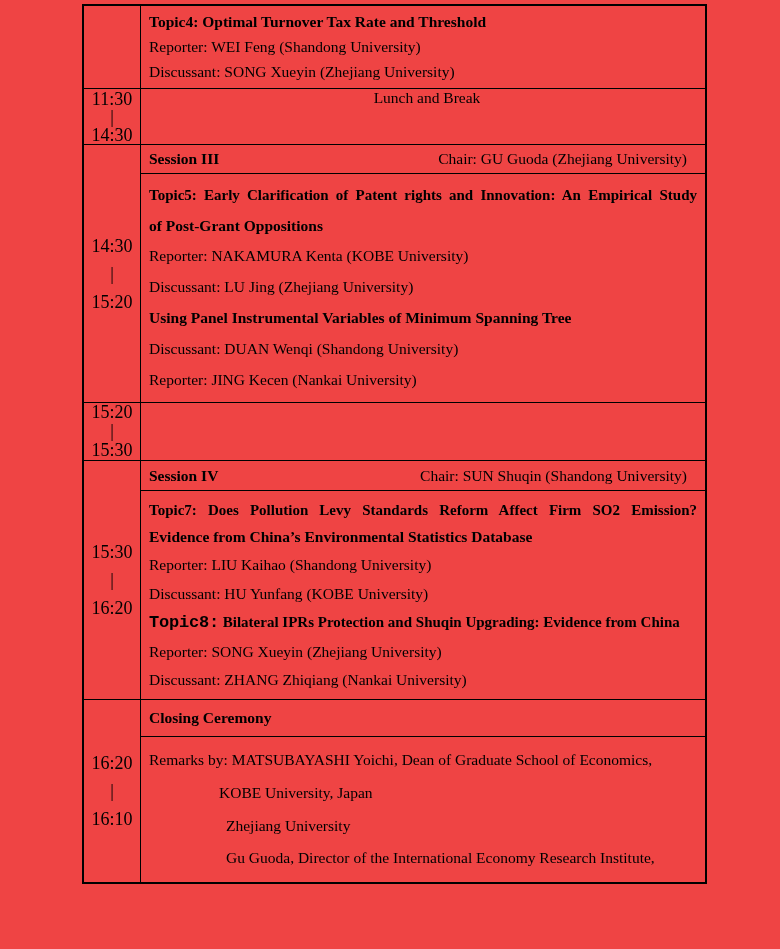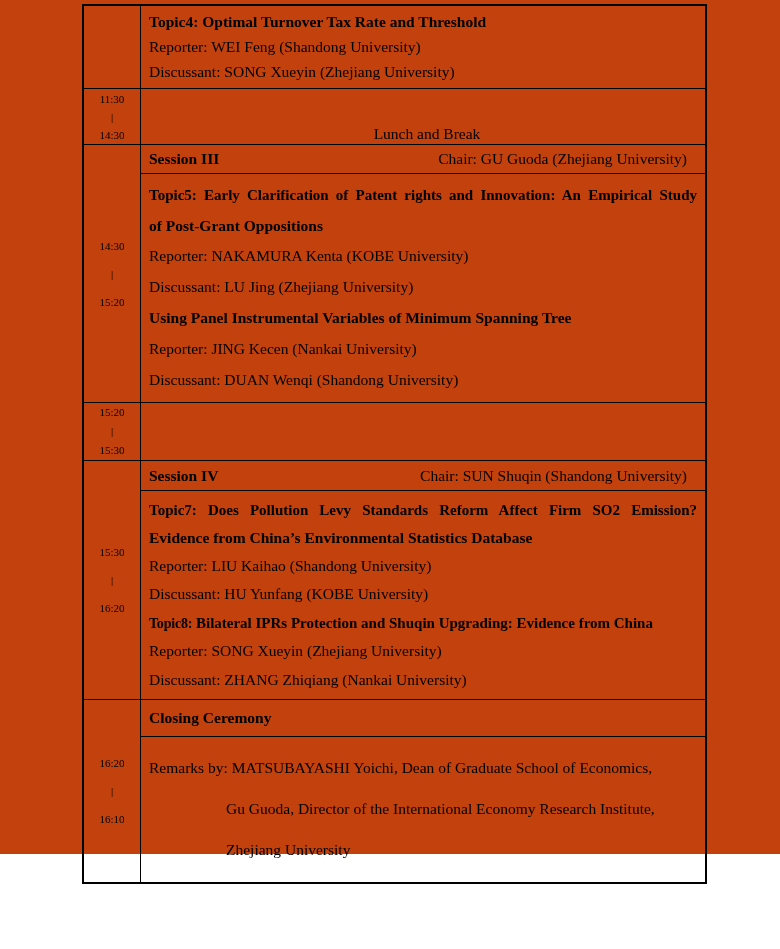--- a/index.html
+++ b/index.html
@@ -3,21 +3,21 @@
 <meta charset="utf-8">
 <style>
   * { margin: 0; padding: 0; box-sizing: border-box; }
   html, body {
     width: 780px; height: 949px;
     background: #ffffff;
     font-family: "Liberation Serif", "DejaVu Serif", serif;
     color: #000000;
     overflow: hidden;
   }
-  .page { position: relative; width: 780px; height: 854px; background: #c2410c; }
+  .page { position: relative; width: 780px; height: 949px; background: #ef4444; }
 
   .schedule-table {
     position: absolute;
     left: 82px; top: 4px;
     width: 625px; height: 880px;
     border: 2px solid #000;
     display: flex;
     flex-direction: column;
   }
 
@@ -25,21 +25,21 @@
   .block + .block { border-top: 1px solid #000; }
 
   .time-cell {
     width: 57px;
     flex: none;
     border-right: 1px solid #000;
     display: flex;
     flex-direction: column;
     align-items: center;
     justify-content: center;
-    font-size: 11px;
+    font-size: 18px;
     text-align: center;
   }
   .time-cell .tline { line-height: 28px; }
   .time-cell.tight .tline { line-height: 18px; }
   .time-cell.tight2 .tline { line-height: 19px; }
 
   .content-col { flex: 1; display: flex; flex-direction: column; min-width: 0; }
 
   .session-header {
     flex: none;
@@ -71,25 +71,25 @@
     overflow: hidden;
   }
   .line.bold { font-weight: bold; }
   .line.justify {
     white-space: normal;
     text-align: justify;
     text-align-last: justify;
     font-size: 15px;
     font-weight: bold;
   }
-  .t8-prefix { font-weight: bold; font-size: 14px; letter-spacing: -0.2px; }
+  .t8-prefix { font-weight: bold; font-size: 17px; letter-spacing: -0.2px; font-family: Liberation Mono, monospace; }
   .t8-rest { font-weight: bold; font-size: 15px; }
   .indent-a { padding-left: 70px; }
   .indent-b { padding-left: 77px; }
-  .vcenter { display: flex; align-items: center; justify-content: flex-end; }
+  .vcenter { display: flex; align-items: center; }
 </style>
 </head>
 <body>
 
 <div class="page">
   <div class="schedule-table">
 
     <div class="block" style="height:82px">
       <div class="time-cell"></div>
       <div class="content-col">
@@ -122,22 +122,22 @@
         <div class="session-header" style="height:29px">
           <span class="session-title">Session III</span>
           <span>Chair: GU Guoda (Zhejiang University)</span>
         </div>
         <div class="content-cell">
           <div class="line justify">Topic5: Early Clarification of Patent rights and Innovation: An Empirical Study</div>
           <div class="line bold">of Post-Grant Oppositions</div>
           <div class="line">Reporter: NAKAMURA Kenta (KOBE University)</div>
           <div class="line">Discussant: LU Jing (Zhejiang University)</div>
           <div class="line bold">Using Panel Instrumental Variables of Minimum Spanning Tree</div>
+          <div class="line">Discussant: DUAN Wenqi (Shandong University)</div>
           <div class="line">Reporter: JING Kecen (Nankai University)</div>
-          <div class="line">Discussant: DUAN Wenqi (Shandong University)</div>
         </div>
       </div>
     </div>
 
     <div class="block" style="height:58px">
       <div class="time-cell tight2">
         <div class="tline">15:20</div>
         <div class="tline">|</div>
         <div class="tline">15:30</div>
       </div>
@@ -173,20 +173,21 @@
         <div class="tline">16:20</div>
         <div class="tline">|</div>
         <div class="tline">16:10</div>
       </div>
       <div class="content-col">
         <div class="session-header" style="height:37px">
           <span class="closing-title">Closing Ceremony</span>
         </div>
         <div class="content-cell">
           <div class="line">Remarks by: MATSUBAYASHI Yoichi, Dean of Graduate School of Economics,</div>
+          <div class="line indent-a">KOBE University, Japan</div>
+          <div class="line indent-b">Zhejiang University</div>
           <div class="line indent-b">Gu Guoda, Director of the International Economy Research Institute,</div>
-          <div class="line indent-b">Zhejiang University</div>
         </div>
       </div>
     </div>
 
   </div>
 </div>
 
 </body></html>

